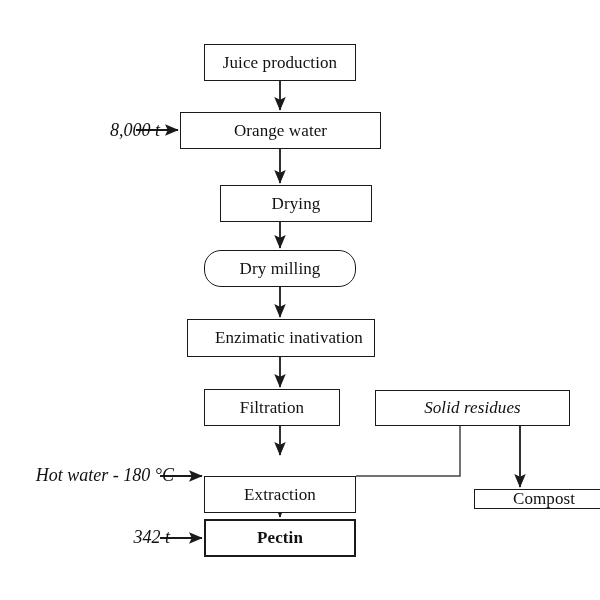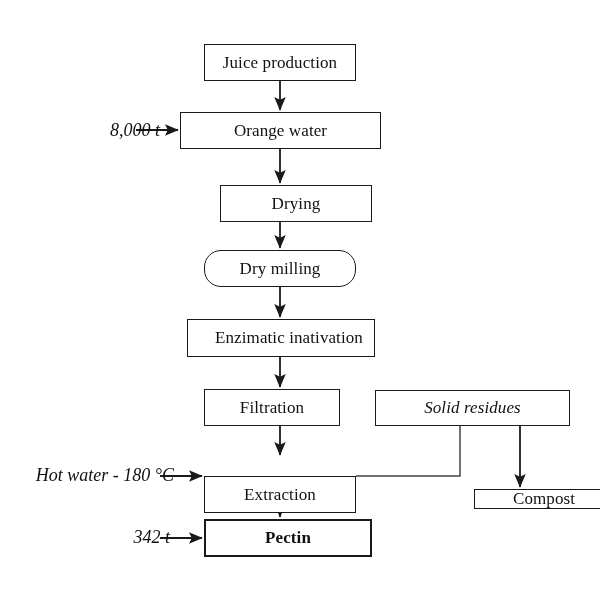--- a/index.html
+++ b/index.html
@@ -110,21 +110,21 @@
   </div>
 
   <div class="node" style="left:204px; top:432px; width:152px; height:37px;margin-top:44px;">
     <span>Extraction</span>
   </div>
 
   <div class="node" style="left:474px; top:489px; width:140px; height:20px;">
     <span>Compost</span>
   </div>
 
-  <div class="node emphasis" style="left:204px; top:519px; width:168px; height:38px;">
+  <div class="node emphasis" style="left:204px; top:519px; width:152px; height:38px;">
     <span>Pectin</span>
   </div>
 
   <div class="side-label" style="left:60px; top:120px; width:100px;">8,000 t</div>
 
   <div class="side-label" style="left:6px; top:465px; width:168px;">Hot water - 180 °C</div>
 
   <div class="side-label" style="left:98px; top:527px; width:72px;font-style:italic;">342  t</div>
 
 </div>

